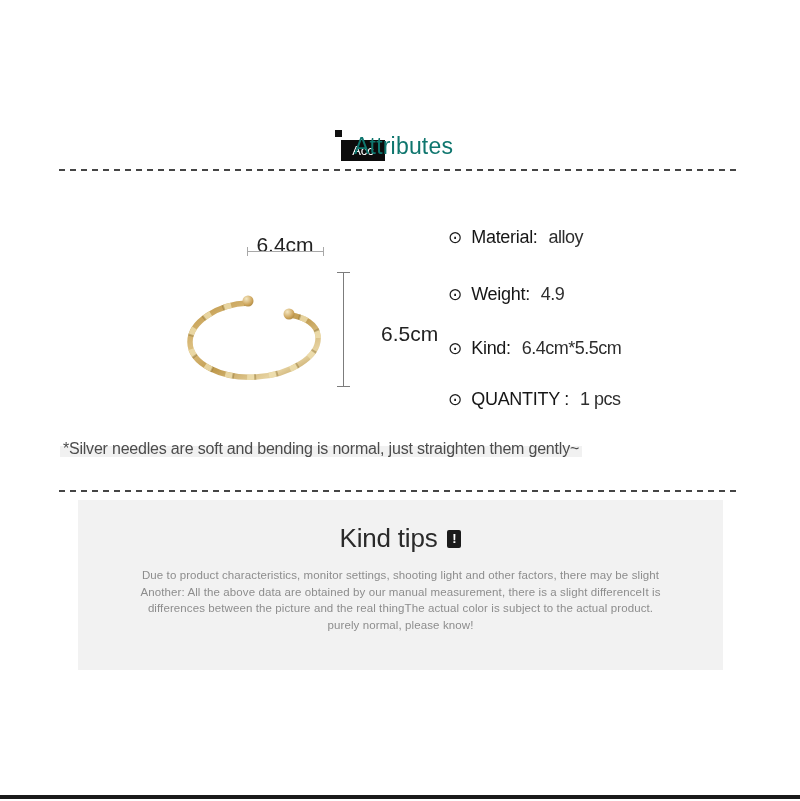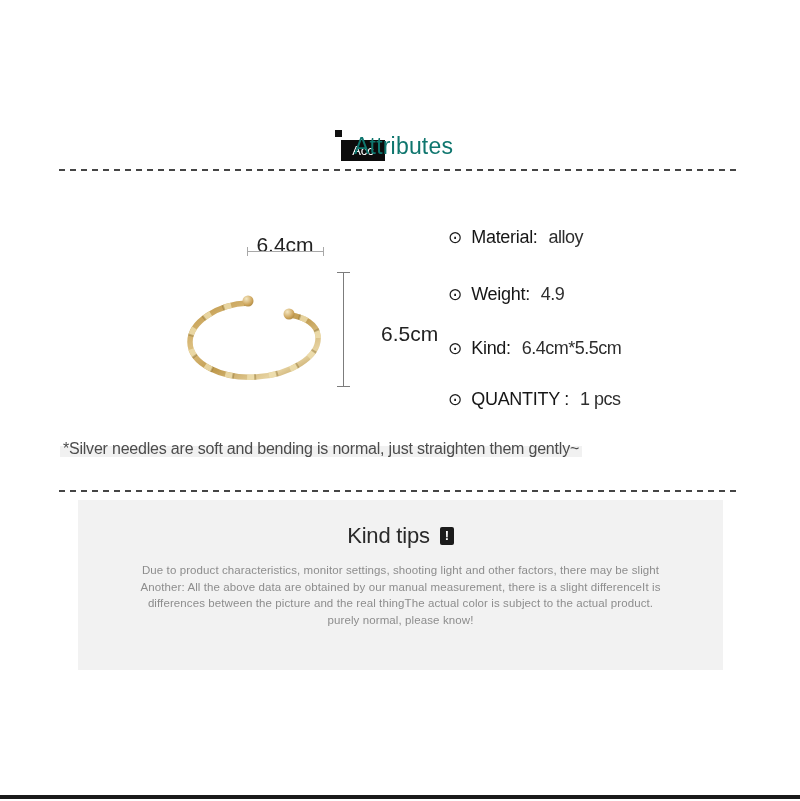--- a/index.html
+++ b/index.html
@@ -105,21 +105,21 @@
   
   .tips-box {
     position: absolute; left: 78px; top: 500px;
     width: 645px; height: 170px;
     background: #f2f2f2;
   }
   .tips-title-row {
     margin-top: 23px;
     display: flex; justify-content: center; align-items: center; gap: 10px;
   }
-  .tips-title { font-size: 22px; color: #2a2a2a; letter-spacing: -0.2px; }
+  .tips-title { font-size: 26px; color: #2a2a2a; letter-spacing: -0.2px; }
   .tips-icon {
     width: 14px; height: 18px; border-radius: 2px;
     background: #1b1b1b; color: #ffffff;
     font-size: 13px; font-weight: bold; line-height: 18px; text-align: center;
   }
   .tips-body {
     margin-top: 13px;
     font-size: 11.5px; line-height: 16.5px;
     color: #8d8d8d; text-align: center; letter-spacing: 0.1px;
   }

